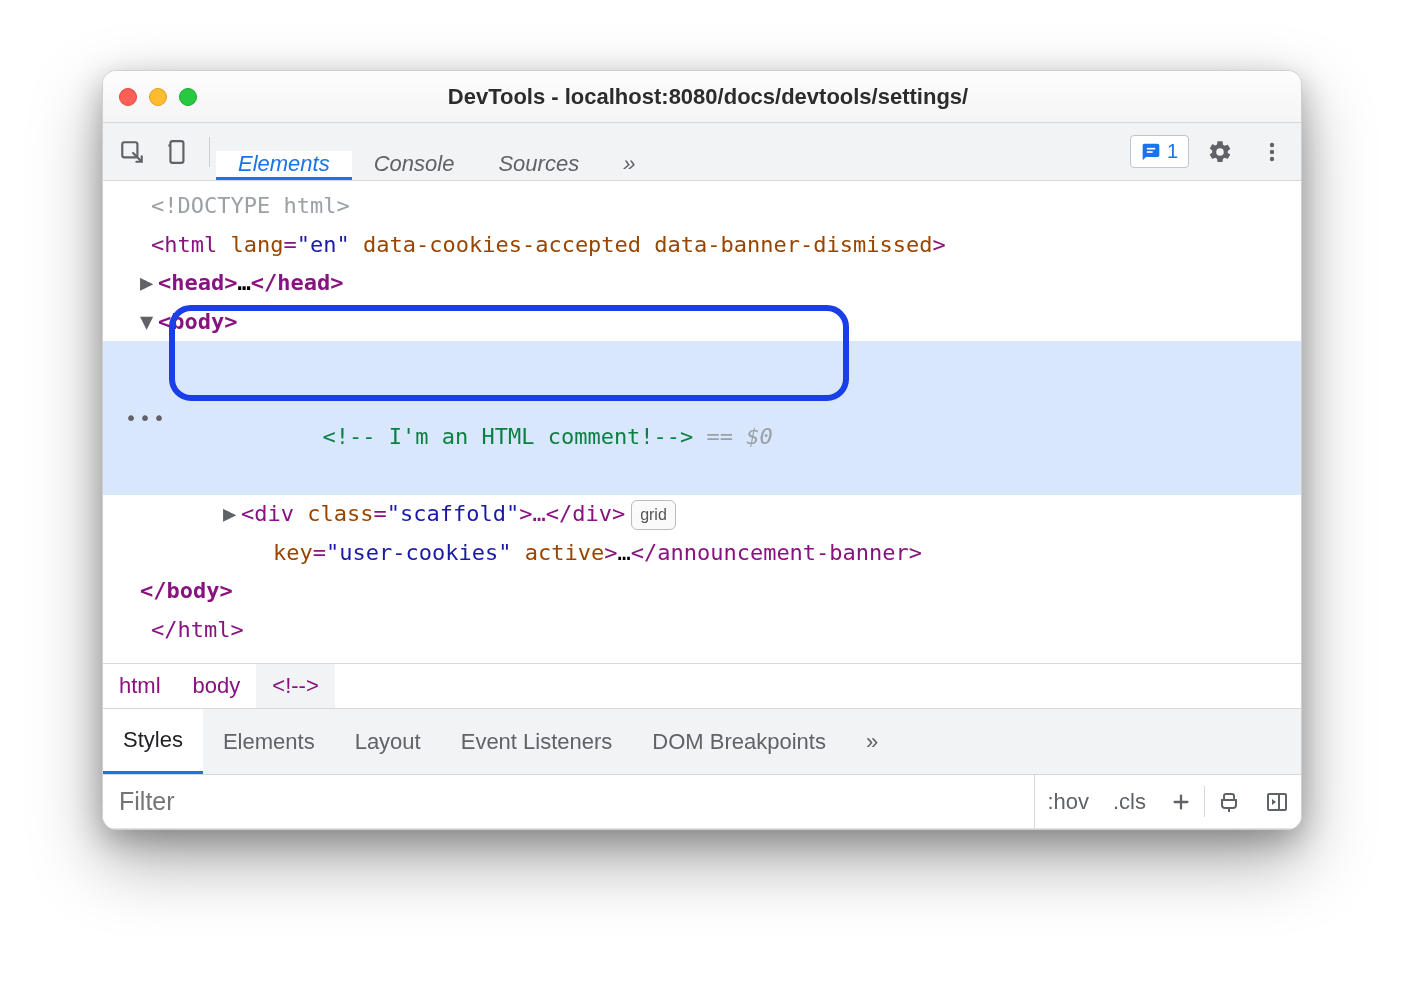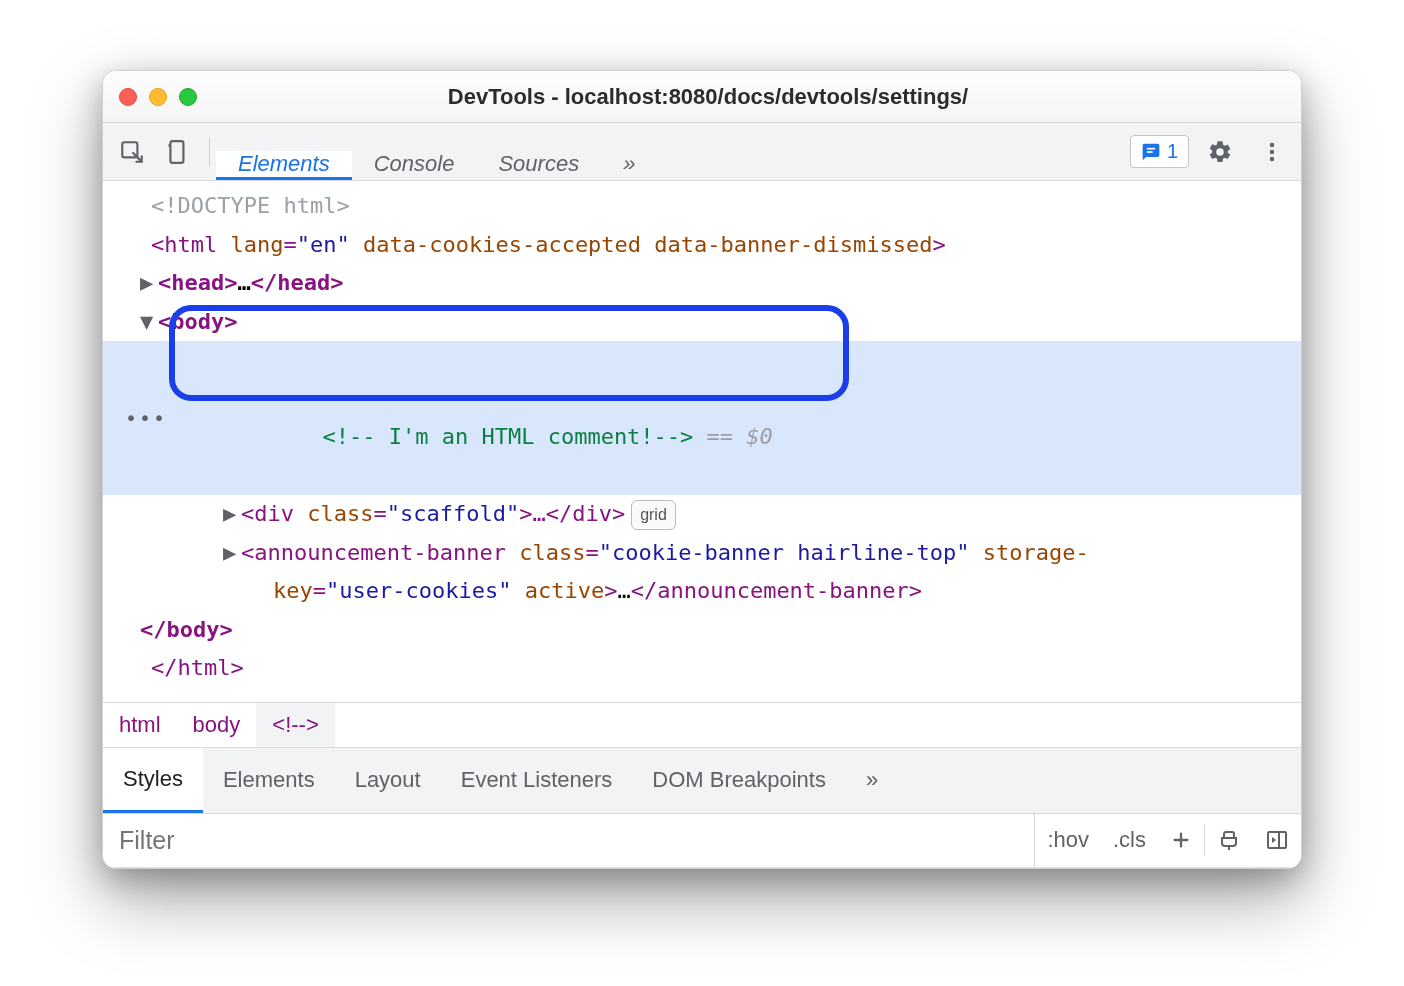--- a/index.html
+++ b/index.html
@@ -226,21 +226,20 @@
 
     <div class="line indent2"><span class="arrow">▼</span><span class="tag">&lt;body&gt;</span></div>
 
     <div class="line indent3b sel-row">
       <span class="row-dots">•••</span>
       <span class="comment">&lt;!-- I'm an HTML comment!--&gt;</span><span class="grey"> == </span><span class="grey italic">$0</span>
     </div>
 
     <div class="line indent3"><span class="arrow">▶</span><span class="punct">&lt;div</span> <span class="attr-name">class</span><span class="punct">=</span><span class="attr-val">"scaffold"</span><span class="tag">&gt;…&lt;/div&gt;</span><span class="badge-grid">grid</span></div>
 
-    <div class="line indent3"><span class="arrow">▶</span><span class="punct">&lt;</span><span class="tag">announcement-banner</span> <span class="attr-name">class</span><span class="punct">=</span><span class="attr-val">"cookie-banner hairline-top"</span> <span class="attr-name">storage-</span></div>
     <div class="line cont"><span class="attr-name">key</span><span class="punct">=</span><span class="attr-val">"user-cookies"</span> <span class="attr-name">active</span><span class="punct">&gt;</span><span>…</span><span class="punct">&lt;/</span><span class="tag">announcement-banner</span><span class="punct">&gt;</span></div>
 
     <div class="line indent2"><span class="tag">&lt;/body&gt;</span></div>
     <div class="line indent1"><span class="tag">&lt;/html&gt;</span></div>
 
     <div class="highlight-box" style="left:66px; top:124px; width:680px; height:96px;"></div>
   </div>
 
   <div class="breadcrumb">
     <div class="crumb">html</div>

